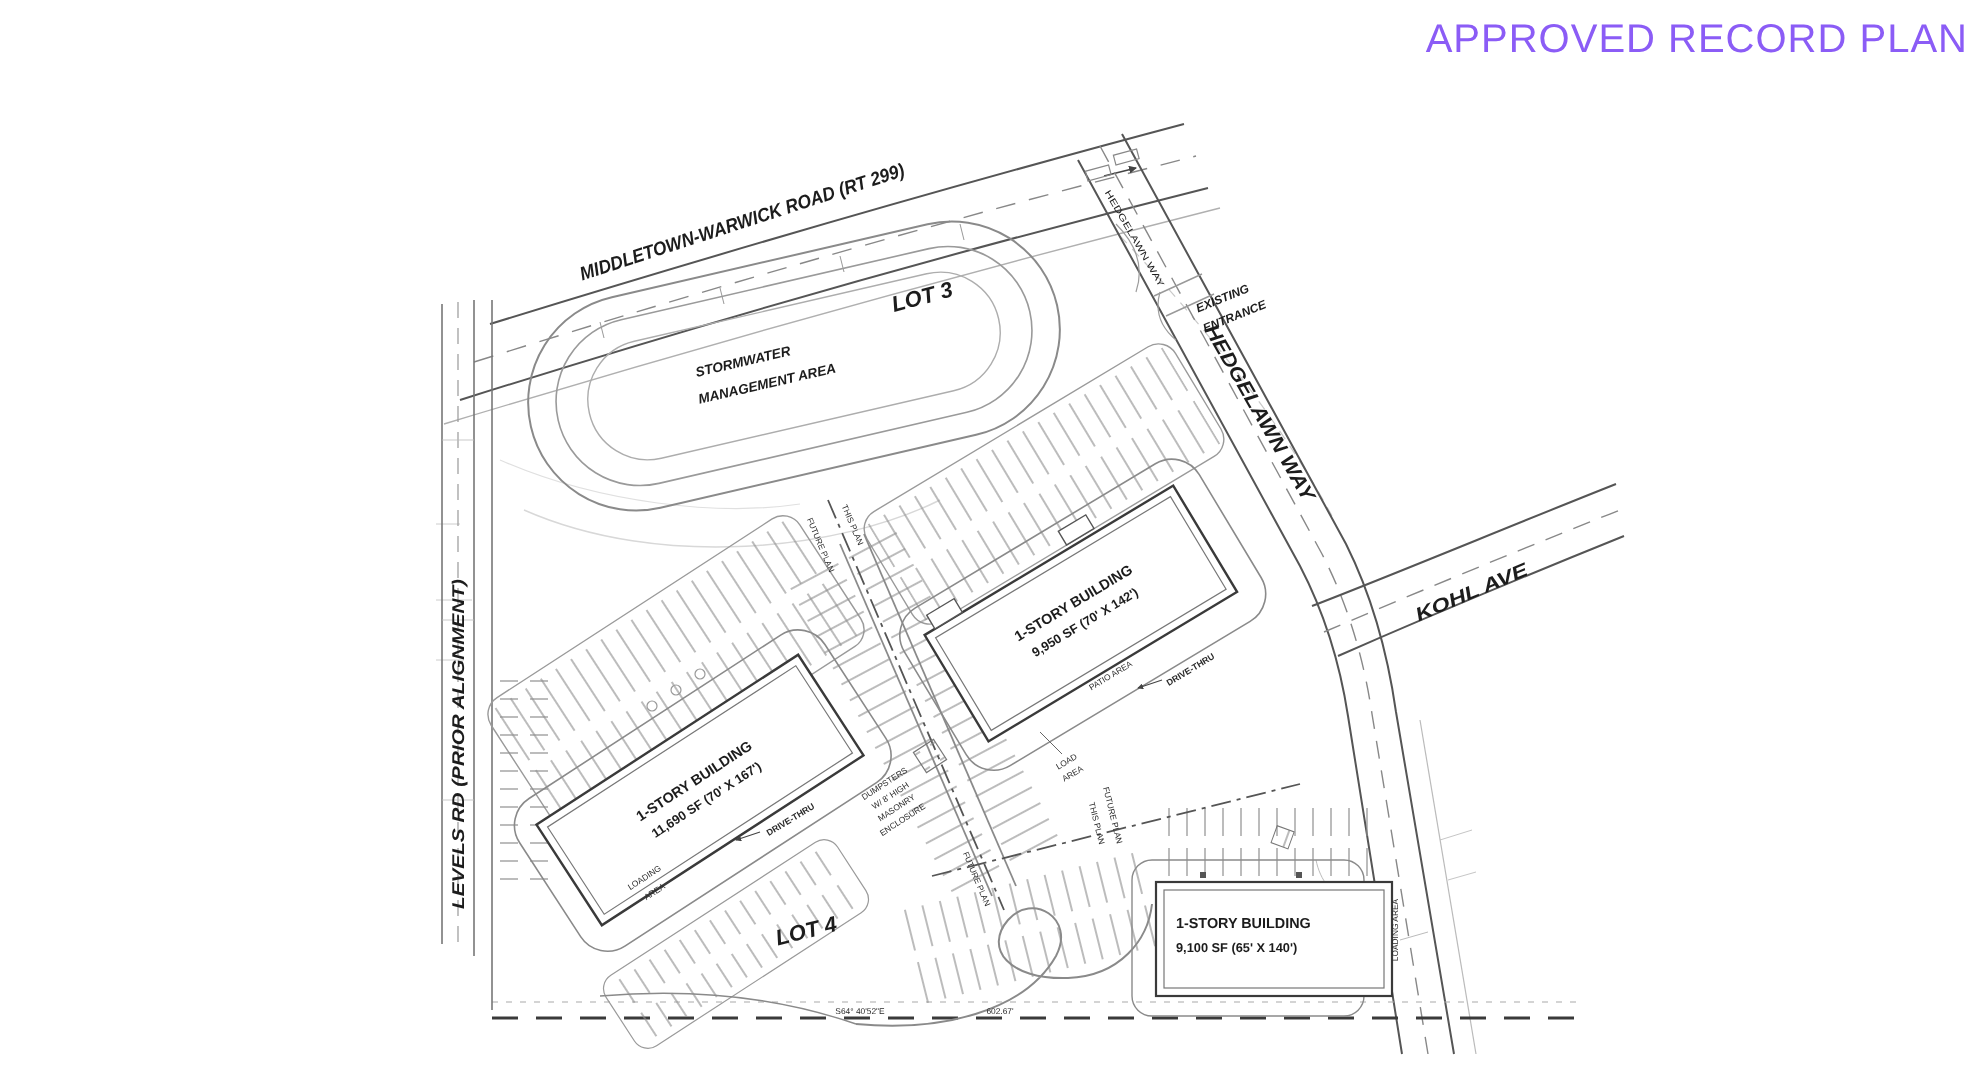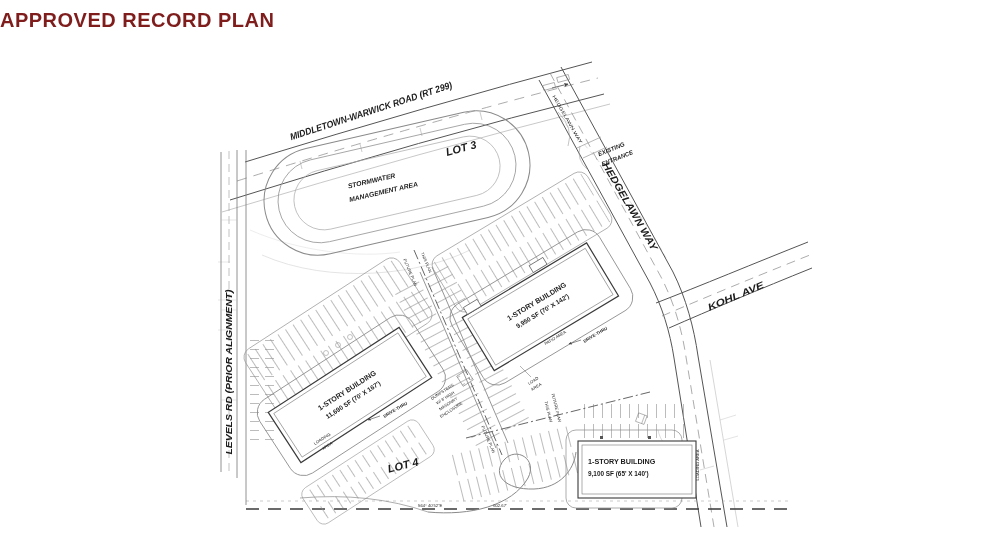--- a/index.html
+++ b/index.html
@@ -1,19 +1,19 @@
 <!DOCTYPE html>
 <html><head>
 <meta charset="utf-8">
 <style>
   html,body{margin:0;padding:0;background:#fff;}
   .page{position:relative;width:984px;height:541px;background:#fff;overflow:hidden;
         font-family:"Liberation Sans",sans-serif;}
-  .title{position:absolute;top:9px;left:0;right:0;text-align:left;
-         font-size:20px;font-weight:700;letter-spacing:.5px;color:#7f1d1d;
+  .title{position:absolute;top:9px;left:0;right:0;text-align:right;
+         font-size:20px;font-weight:400;letter-spacing:.5px;color:#8b5cf6;
          font-family:"Liberation Sans",sans-serif;}
   svg.plan{position:absolute;left:0;top:0;}
   svg text{font-family:"Liberation Sans",sans-serif;fill:#1c1c1c;}
   .t-road{font-weight:bold;font-style:italic;}
   .t-lot{font-weight:bold;font-style:italic;font-size:11px;}
   .t-sw{font-weight:bold;font-style:italic;font-size:6.8px;}
   .t-b1{font-weight:bold;font-size:7.2px;}
   .t-b2{font-weight:bold;font-size:6.4px;}
   .t-tiny{font-size:4.2px;fill:#2a2a2a;}
   .t-tinyb{font-size:4.4px;font-weight:bold;fill:#2a2a2a;}

